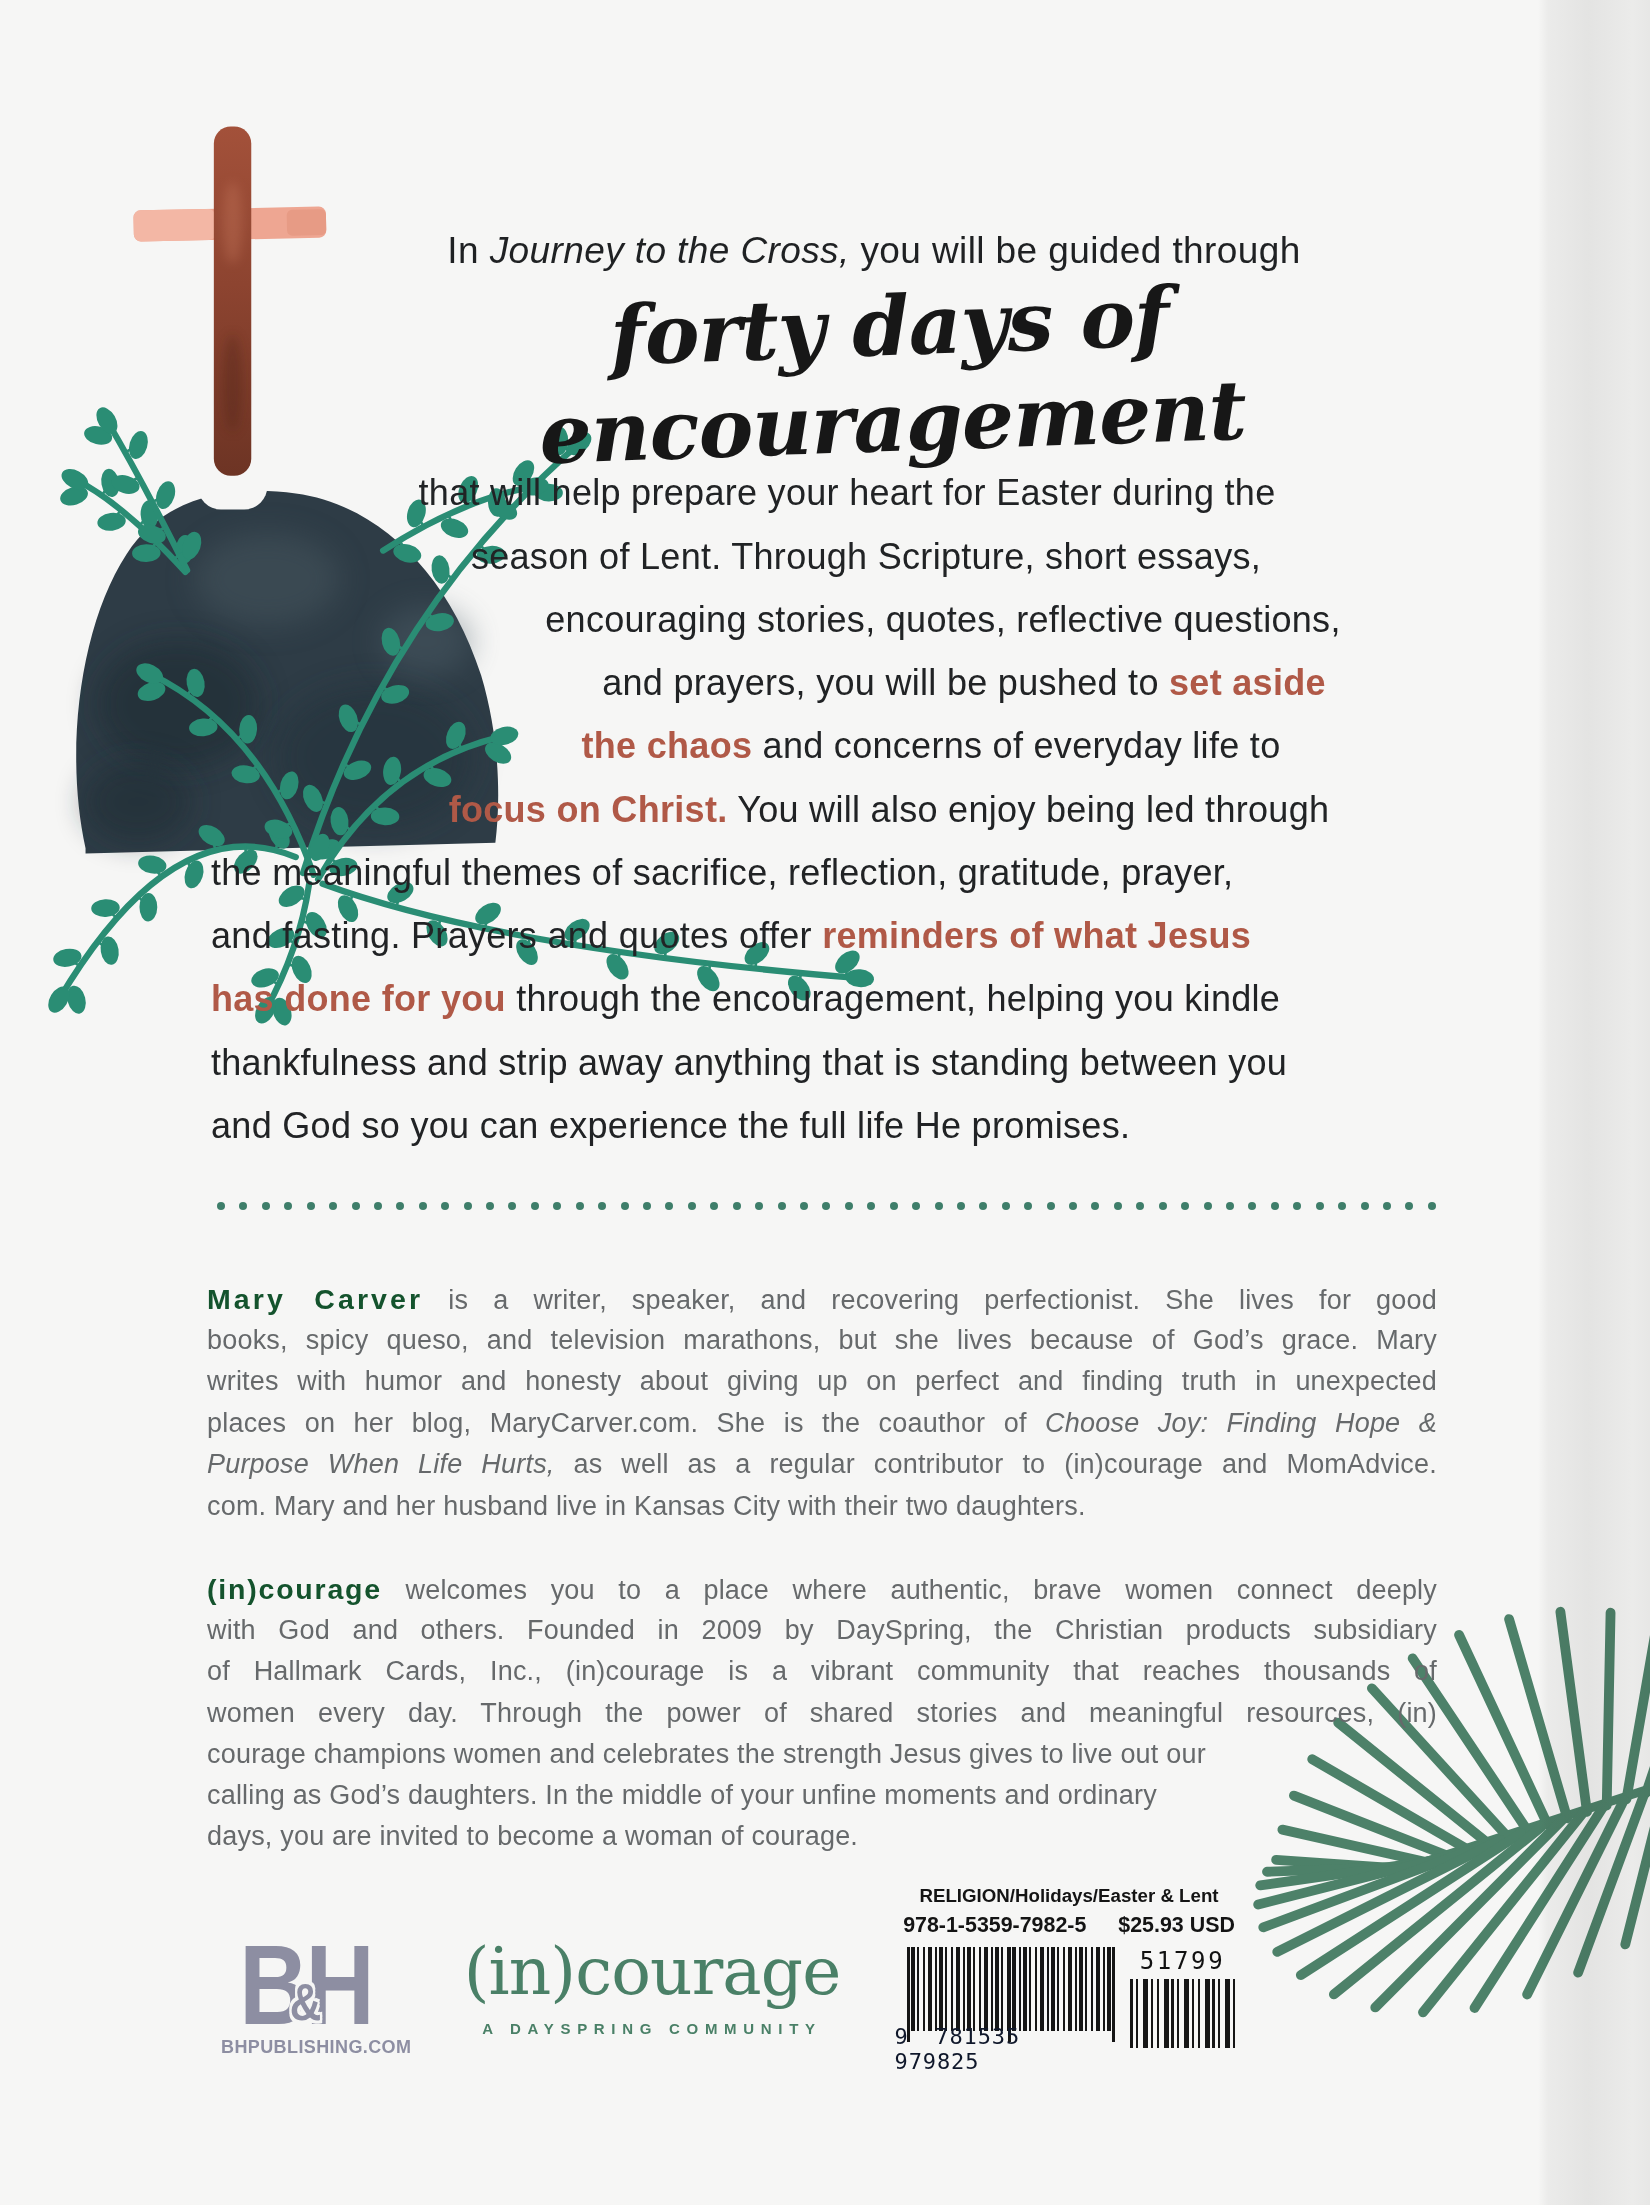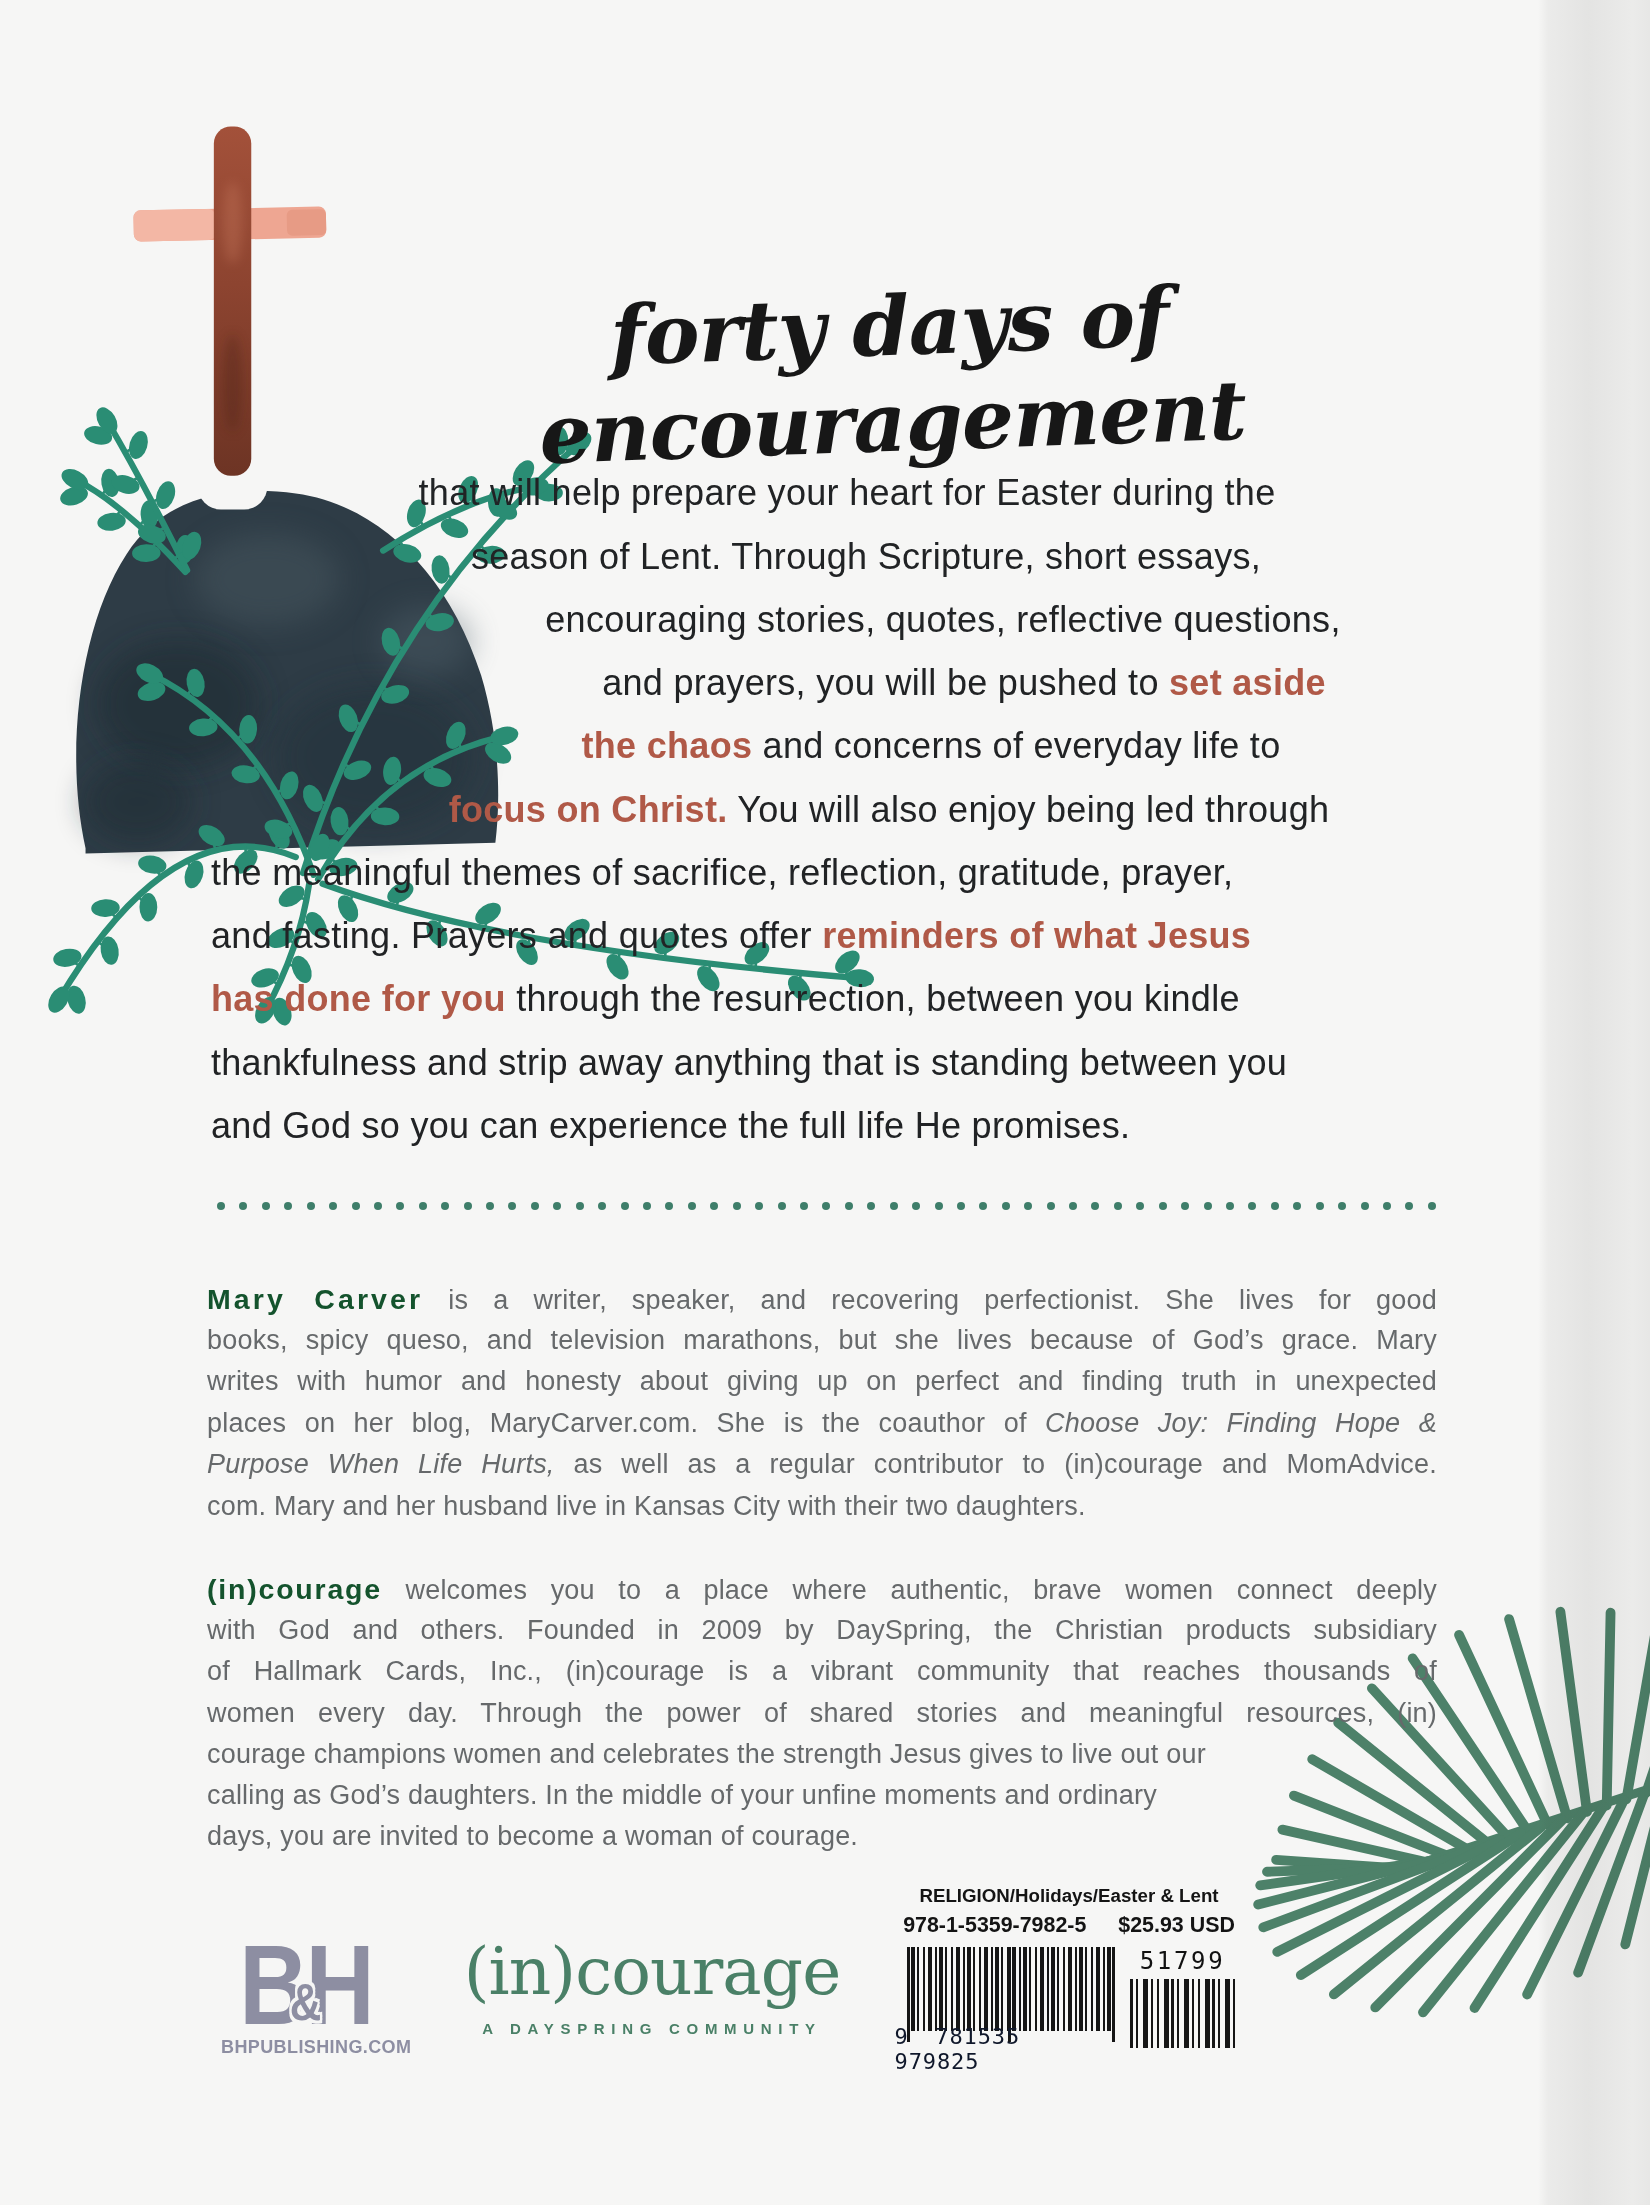--- a/index.html
+++ b/index.html
@@ -344,32 +344,35 @@
         <line x1="1753.5384615384614" y1="2042.7692307692307" x2="1543.6213318187724" y2="2253.2507716721366" stroke="#4d8169" stroke-width="11" stroke-linecap="round"></line>
         <line x1="1776.6153846153845" y1="2035.3076923076924" x2="1597.1910947886784" y2="2258.7120746275573" stroke="#4d8169" stroke-width="11" stroke-linecap="round"></line>
         <line x1="1799.6923076923076" y1="2027.8461538461538" x2="1655.0573748999332" y2="2253.8717595552453" stroke="#4d8169" stroke-width="11" stroke-linecap="round"></line>
         <line x1="1822.7692307692307" y1="2020.3846153846155" x2="1714.1111172604303" y2="2238.685932097814" stroke="#4d8169" stroke-width="11" stroke-linecap="round"></line>
         <line x1="1845.8461538461538" y1="2012.923076923077" x2="1771.3575149213652" y2="2214.2089780914853" stroke="#4d8169" stroke-width="11" stroke-linecap="round"></line>
         <line x1="1868.923076923077" y1="2005.4615384615386" x2="1824.2855658718217" y2="2182.46670885408" stroke="#4d8169" stroke-width="11" stroke-linecap="round"></line>
         <line x1="1892" y1="1998" x2="1868.3405728367889" y2="2166.345571686067" stroke="#4d8169" stroke-width="11" stroke-linecap="round"></line>
       </g>
   </svg>
 
+  <div class="t1">
+    <span>In </span><span class="it">Journey to the Cross,</span><span> you will be guided through</span>
+  </div>
   <div class="script-line">forty days of encouragement</div>
 
   <div id="intro-block">
       <div class="bline il0"><span class="seg-normal">that will help prepare your heart for Easter during the</span></div>
       <div class="bline il1"><span class="seg-normal">season of Lent. Through Scripture, short essays,</span></div>
       <div class="bline il2"><span class="seg-normal">encouraging stories, quotes, reflective questions,</span></div>
       <div class="bline il3"><span class="seg-normal">and prayers, you will be pushed to </span><span class="seg-em">set aside</span></div>
       <div class="bline il4"><span class="seg-em">the chaos</span><span class="seg-normal"> and concerns of everyday life to</span></div>
       <div class="bline il5"><span class="seg-em">focus on Christ.</span><span class="seg-normal"> You will also enjoy being led through</span></div>
       <div class="bline il6"><span class="seg-normal">the meaningful themes of sacrifice, reflection, gratitude, prayer,</span></div>
       <div class="bline il7"><span class="seg-normal">and fasting. Prayers and quotes offer </span><span class="seg-em">reminders of what Jesus</span></div>
-      <div class="bline il8"><span class="seg-em">has done for you</span><span class="seg-normal"> through the resurrection, between you kindle</span></div>
+      <div class="bline il8"><span class="seg-em">has done for you</span><span class="seg-normal"> through the encouragement, helping you kindle</span></div>
       <div class="bline il9"><span class="seg-normal">thankfulness and strip away anything that is standing between you</span></div>
       <div class="bline il10"><span class="seg-normal">and God so you can experience the full life He promises.</span></div>
     </div>
 
   <div id="dots">
       <i></i>
       <i></i>
       <i></i>
       <i></i>
       <i></i>

